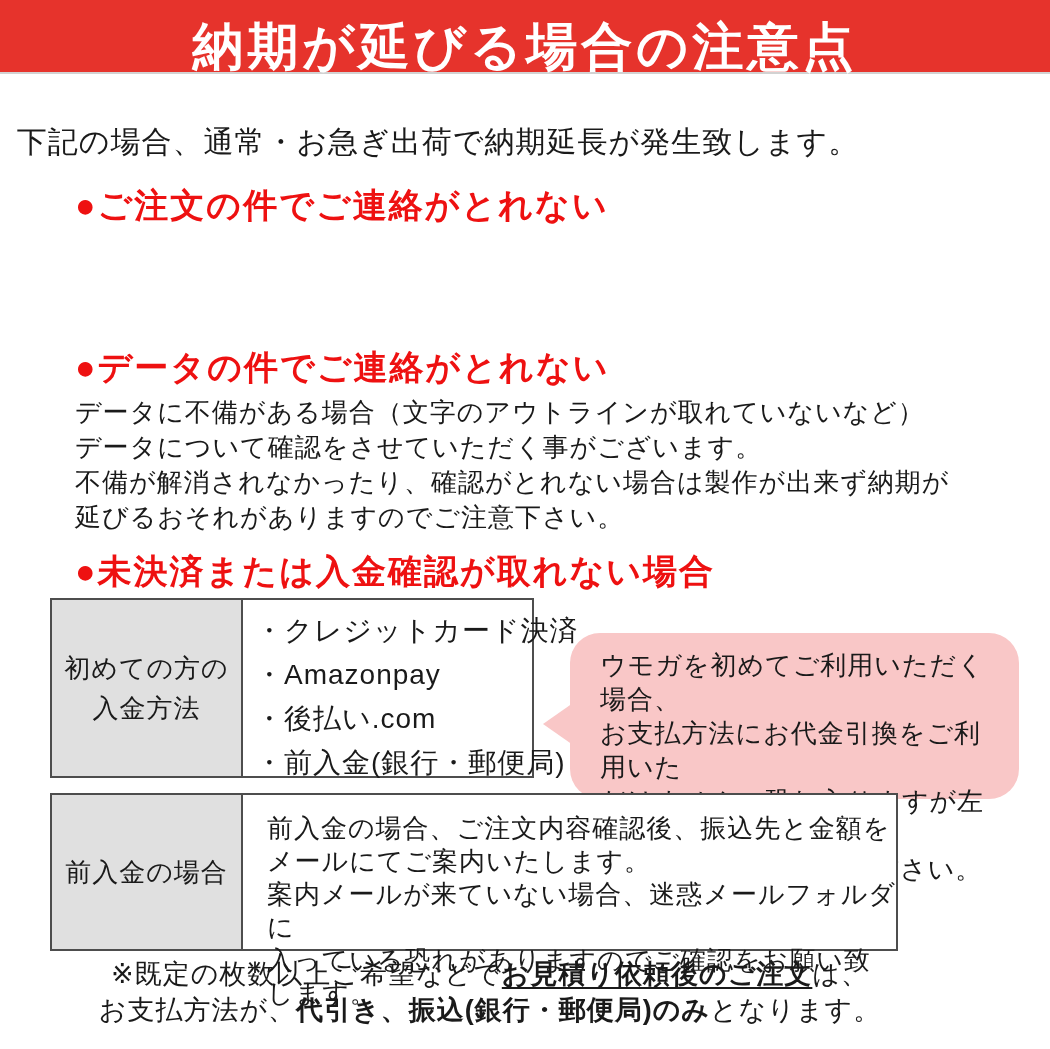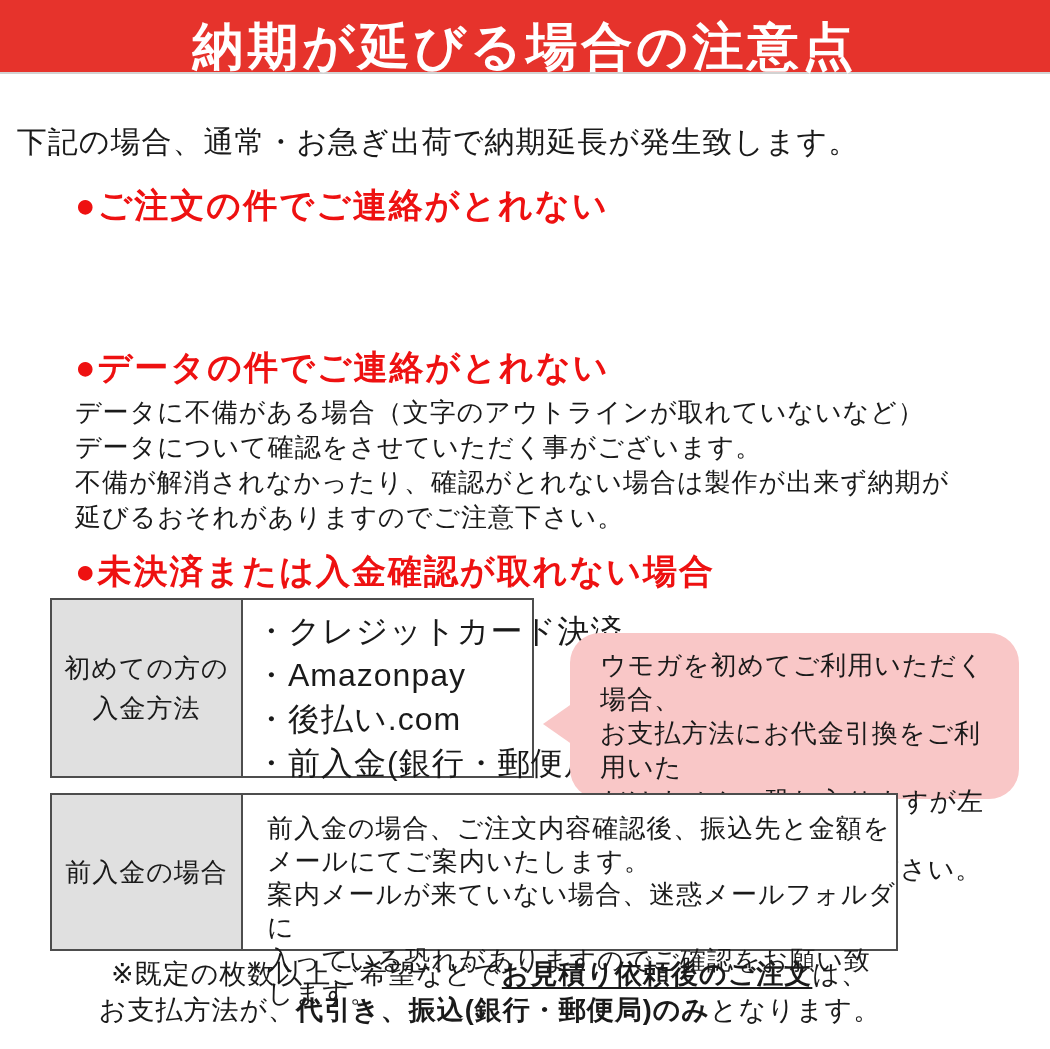--- a/index.html
+++ b/index.html
@@ -92,21 +92,21 @@
     justify-content: center;
     text-align: center;
     font-size: 26px;
     line-height: 40px;
     letter-spacing: 1px;
     white-space: pre-line;
   }
   .cell-body { flex: 1 1 auto; }
   .pay-list { padding: 9px 0 0 12px; list-style: none; }
   .pay-item {
-    font-size: 32px;
+    font-size: 28px;
     line-height: 44px;
     letter-spacing: 1px;
     white-space: nowrap;
   }
   .prepay-body {
     padding: 17px 0 0 24px;
     font-size: 26px;
     line-height: 33px;
     letter-spacing: 1px;
     white-space: pre-line;

